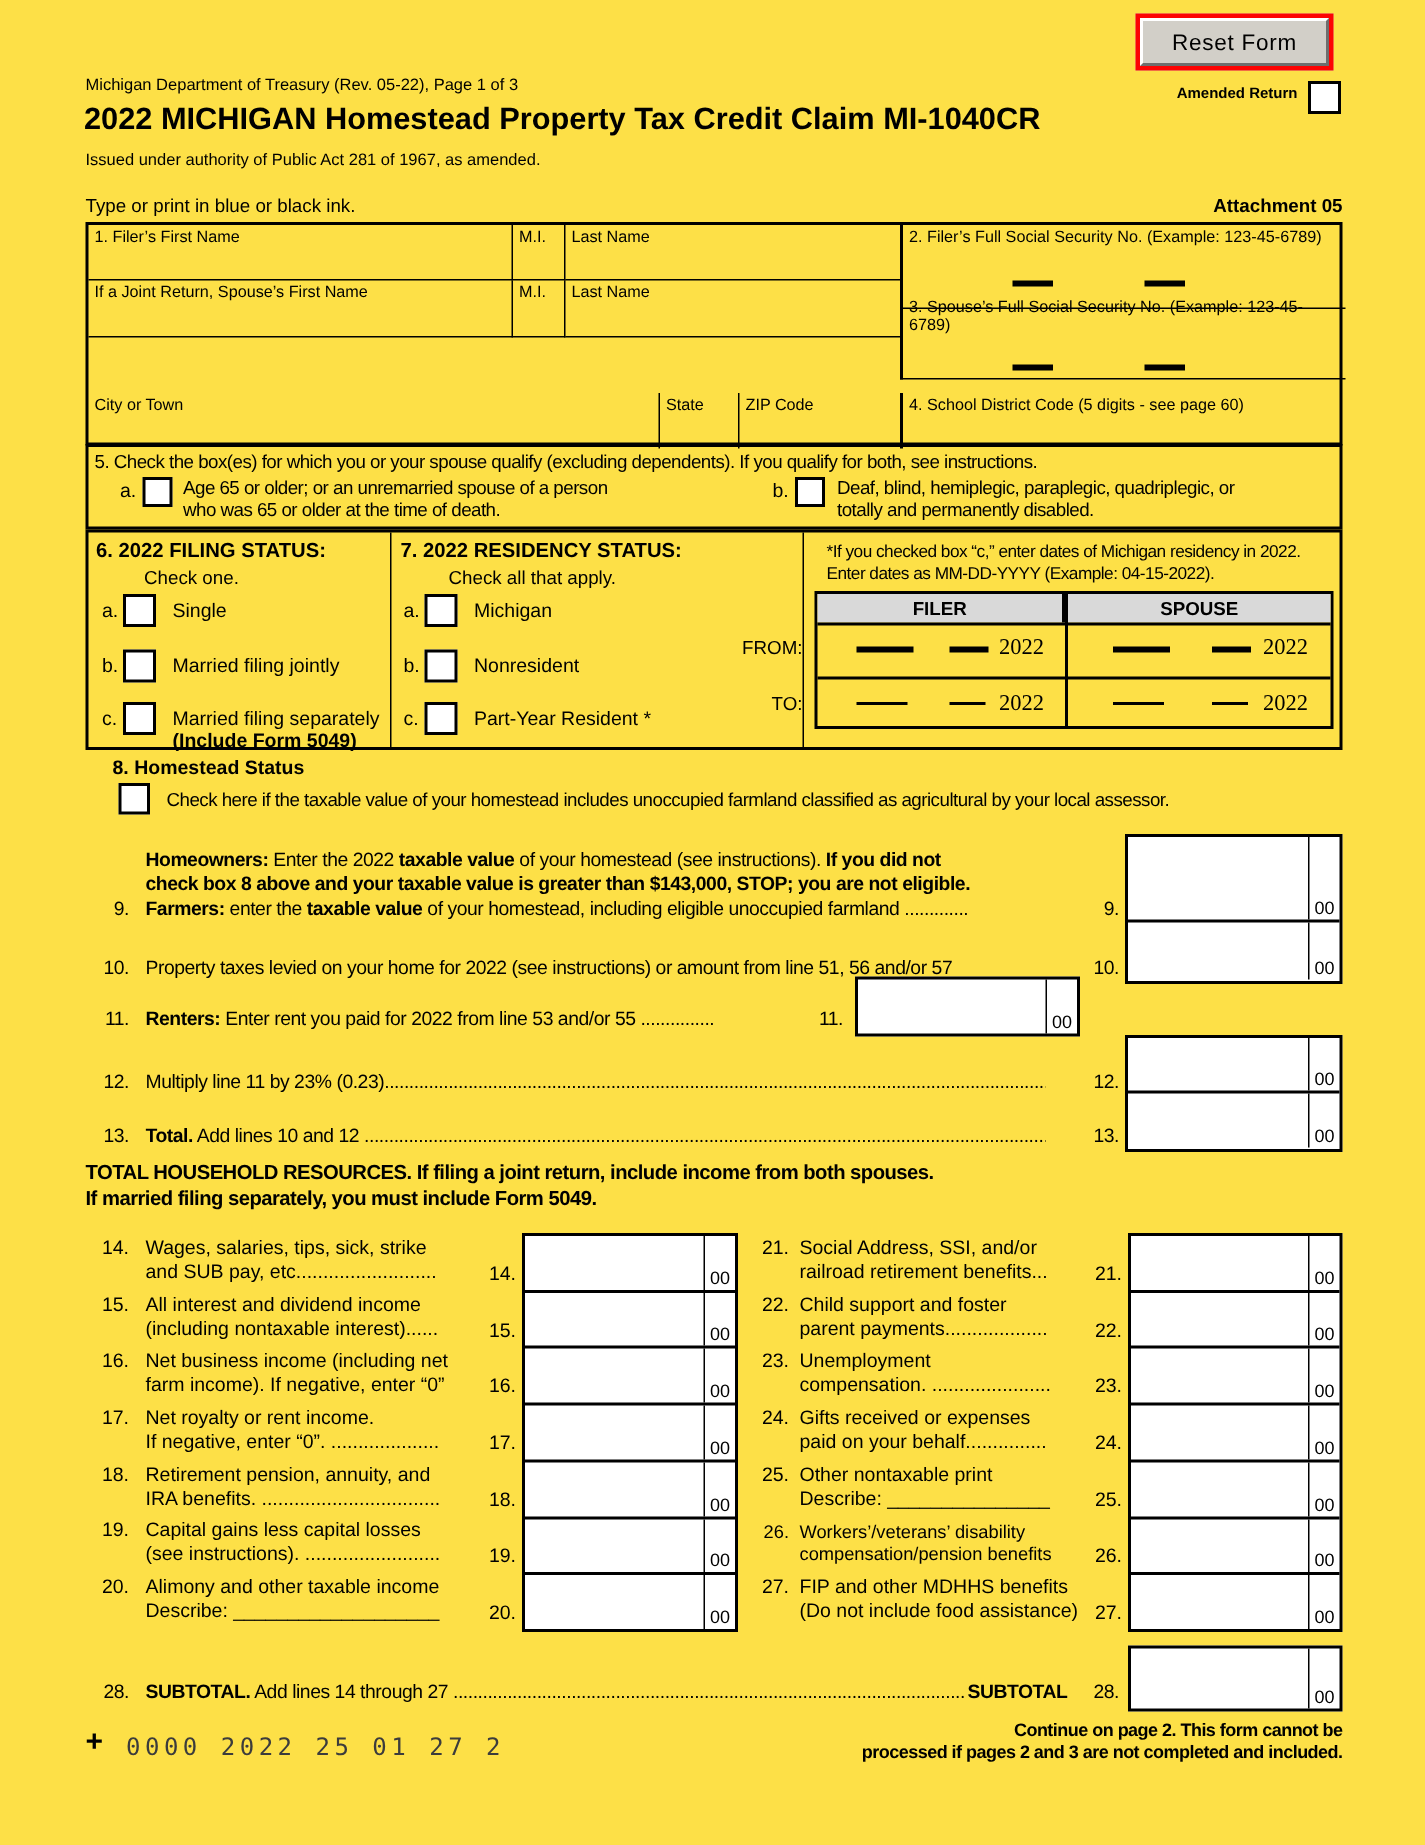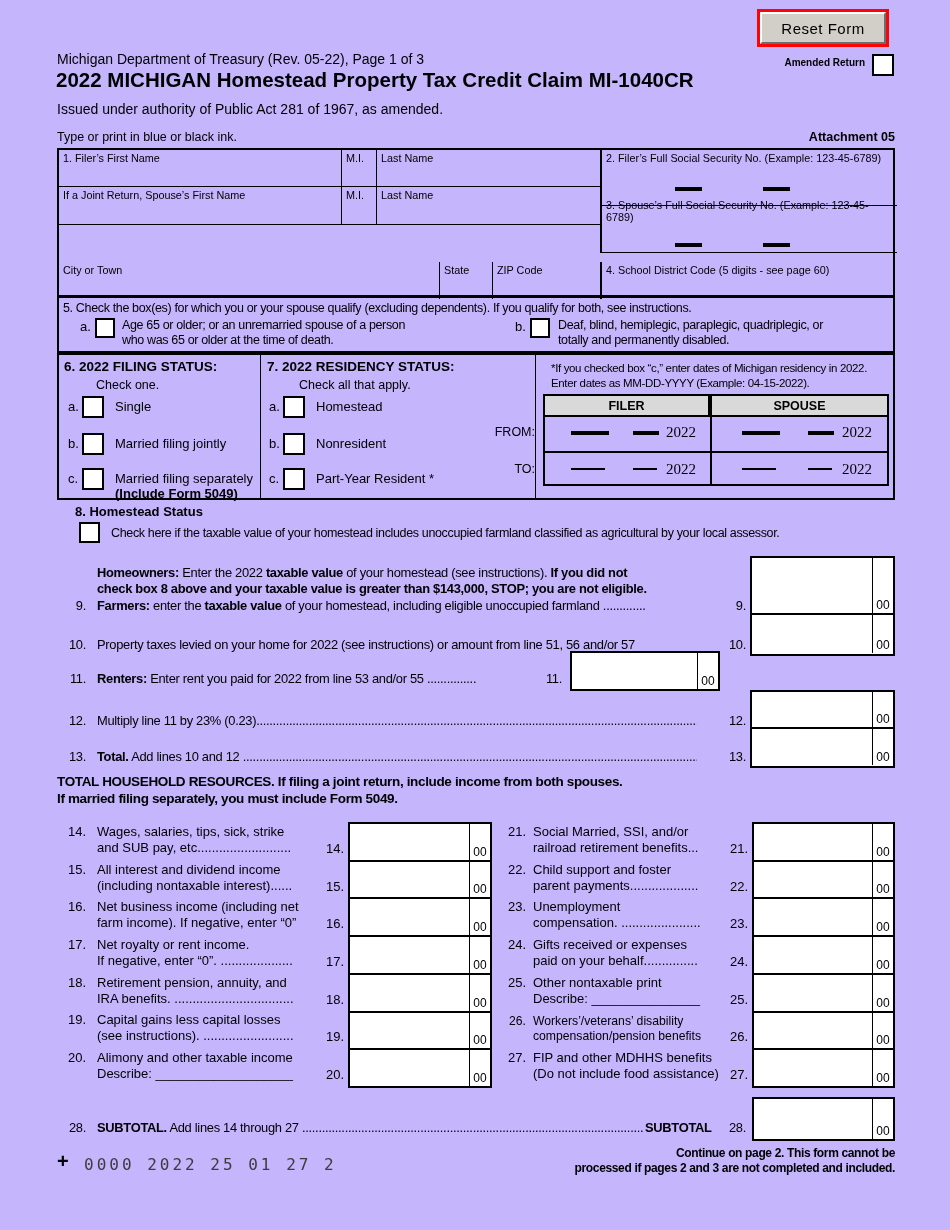--- a/index.html
+++ b/index.html
@@ -1,24 +1,24 @@
 <!DOCTYPE html>
 <html><head>
 <meta charset="utf-8">
 <style>
   *{box-sizing:border-box}
   body{margin:0;background:#888}
-  .page{position:relative;width:950px;height:1230px;margin:0 auto;background:#c4b5fd;
+  .page{position:relative;width:950px;height:1230px;margin:0 auto;background:#fde047;
         font-family:"Liberation Sans","DejaVu Sans",sans-serif;color:#000;overflow:hidden}
   .t{position:absolute;white-space:nowrap;line-height:1.15}
   .b{font-weight:700}
   .nr{letter-spacing:-0.35px}
   .right{text-align:right}
   .clip{overflow:hidden}
-  .fs10{font-size:14px}.fs115{font-size:11.5px}.fs12{font-size:12px}
+  .fs10{font-size:11px}.fs115{font-size:11.5px}.fs12{font-size:12px}
   .fs122{font-size:12.2px}.fs125{font-size:12.5px}.fs13{font-size:13px}.fs135{font-size:13.5px}
   .fs14{font-size:10px}.fs15{font-size:15px}.fs20{font-size:20.5px}
   .ln{font-size:12.9px;letter-spacing:-0.3px}
   .serif{font-family:"Liberation Serif","DejaVu Serif",serif}
   .mono{font-family:"DejaVu Sans Mono","Liberation Mono",monospace}
   .box{position:absolute;border:2px solid #000}
   .cell{position:absolute;padding:2px 4px;font-size:10.8px}
   .br{border-right:1.5px solid #000}
   .bb{border-bottom:1.5px solid #000}
   .bl2{border-left:2px solid #000}
@@ -125,21 +125,21 @@
     <div class="t fs13" style="left:56px;top:82px">Married filing jointly</div>
     <div class="t fs13" style="left:9px;top:117px">c.</div>
     <div class="ck" style="left:23px;top:113px;width:22px;height:22px"></div>
     <div class="t fs13" style="left:56px;top:117px">Married filing separately</div>
     <div class="t fs13 b" style="left:56px;top:132px">(Include Form 5049)</div>
 
     <div class="t fs135 b" style="left:208px;top:4px">7. 2022 RESIDENCY STATUS:</div>
     <div class="t fs125" style="left:240px;top:23px">Check all that apply.</div>
     <div class="t fs13" style="left:210px;top:45px">a.</div>
     <div class="ck" style="left:224px;top:41px;width:22px;height:22px"></div>
-    <div class="t fs13" style="left:257px;top:45px">Homestead</div>
+    <div class="t fs13" style="left:257px;top:45px">Michigan</div>
     <div class="t fs13" style="left:210px;top:82px">b.</div>
     <div class="ck" style="left:224px;top:78px;width:22px;height:22px"></div>
     <div class="t fs13" style="left:257px;top:82px">Nonresident</div>
     <div class="t fs13" style="left:210px;top:117px">c.</div>
     <div class="ck" style="left:224px;top:113px;width:22px;height:22px"></div>
     <div class="t fs13" style="left:257px;top:117px">Part-Year Resident *</div>
 
     <div class="t fs115 nr" style="left:492px;top:7px">*If you checked box “c,” enter dates of Michigan residency in 2022.</div>
     <div class="t fs115 nr" style="left:492px;top:22px">Enter dates as MM-DD-YYYY (Example: 04-15-2022).</div>
     <div class="t fs125 right" style="left:414px;top:70px;width:62px">FROM:</div>
@@ -329,21 +329,21 @@
       </div>
     <div class="frow">
         <div class="fld"></div>
       <div class="c00">
           <span>00</span>
         </div>
       </div>
   </div>
 
   <div class="t fs13 right" style="left:502px;top:825px;width:24px">21.</div>
-  <div class="t fs13" style="left:533px;top:825px">Social Married, SSI, and/or</div>
+  <div class="t fs13" style="left:533px;top:825px">Social Address, SSI, and/or</div>
   <div class="t fs13" style="left:533px;top:841px">railroad retirement benefits...</div>
   <div class="t fs13 right" style="left:704px;top:842px;width:44px">21.</div>
 
   <div class="t fs13 right" style="left:502px;top:863px;width:24px">22.</div>
   <div class="t fs13" style="left:533px;top:863px">Child support and foster</div>
   <div class="t fs13" style="left:533px;top:879px">parent payments...................</div>
   <div class="t fs13 right" style="left:704px;top:880px;width:44px">22.</div>
 
   <div class="t fs13 right" style="left:502px;top:900px;width:24px">23.</div>
   <div class="t fs13" style="left:533px;top:900px">Unemployment</div>

